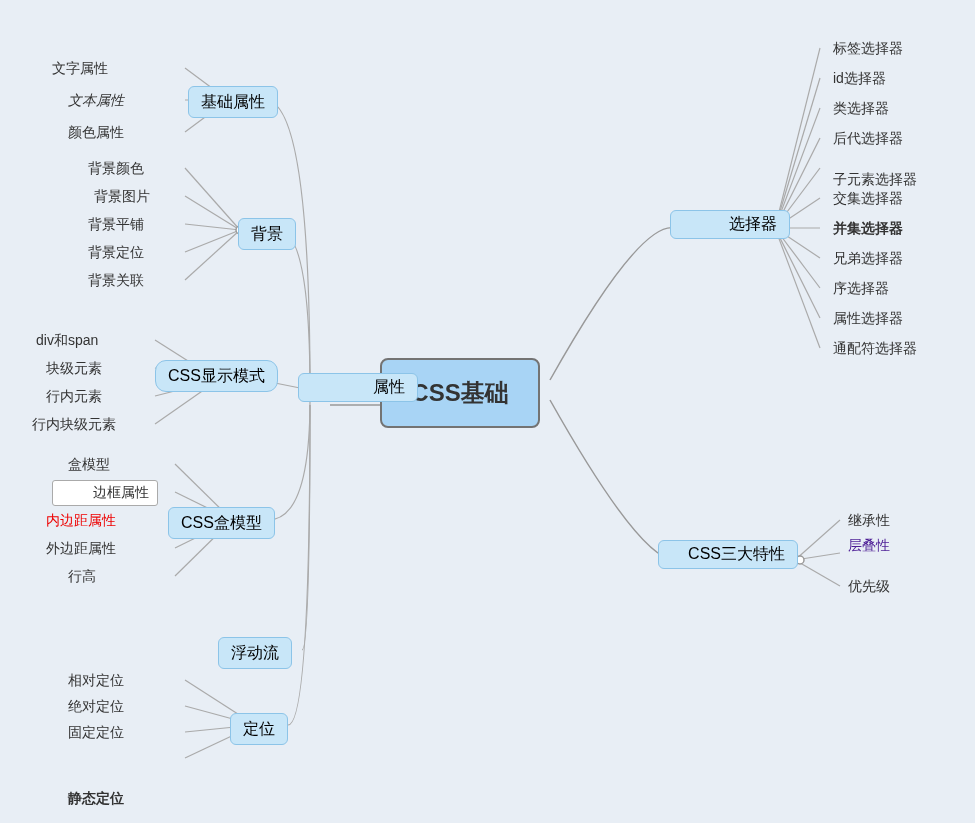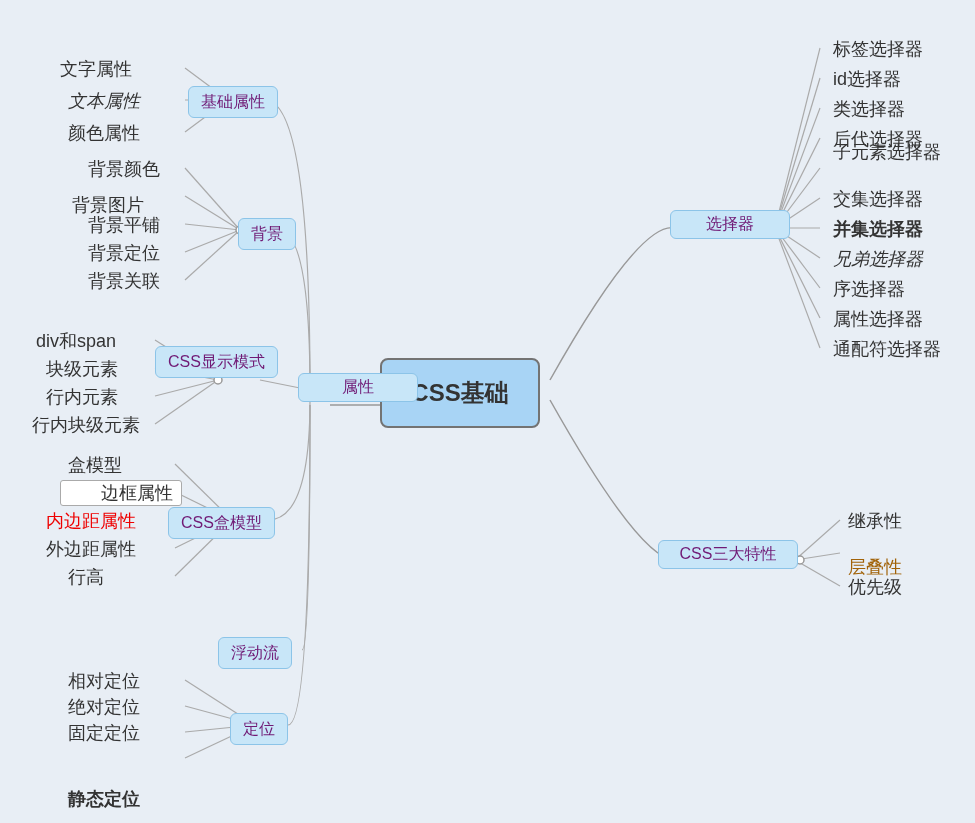--- a/index.html
+++ b/index.html
@@ -32,32 +32,33 @@
       font-weight: bold;
       color: #333;
       width: 160px;
       height: 70px;
     }
     .node-l1 {
       background: #c8e6f8;
       border: 1.5px solid #8cc4e8;
       border-radius: 6px;
       font-size: 16px;
-      color: #701a75;
+      color: #000000;
       white-space: nowrap;
       padding: 4px 12px;
       height: 32px;
+      justify-content: flex-end;
     }
     .node-l1-large {
       width: 120px;
       height: 29px;
       font-size: 16px;
     }
     .node-l2 {
-      font-size: 18px;
+      font-size: 14px;
       color: #333;
       white-space: nowrap;
       padding: 2px 8px;
       height: 26px;
       background: transparent;
       border: none;
       align-items: center;
     }
     .node-l2-box {
       border: 1px solid #aaa;
@@ -153,57 +154,57 @@
 </div>
 
 <div class="node-box node-l1 node-l1-large" style="left:298px; top:373px;">
   <span>属性</span>
 </div>
 
 <div class="node-box node-l1" style="left:188px; top:86px;">
   <span>基础属性</span>
 </div>
 
-<div class="node-box node-l2" style="left:52px; top:56px;">
+<div class="node-box node-l2" style="left:44px; top:56px;">
   <span>文字属性</span>
 </div>
 
 <div class="node-box node-l2" style="left:60px; top:88px;font-style:italic;">
   <span>文本属性</span>
 </div>
 
 <div class="node-box node-l2" style="left:60px; top:120px;">
   <span>颜色属性</span>
 </div>
 
 <div class="node-box node-l1" style="left:238px; top:218px;">
   <span>背景</span>
 </div>
 
 <div class="node-box node-l2" style="left:80px; top:156px;">
   <span>背景颜色</span>
 </div>
 
-<div class="node-box node-l2" style="left:64px; top:184px;margin-top:8px;">
+<div class="node-box node-l2" style="left:86px; top:184px;">
   <span>背景图片</span>
 </div>
 
 <div class="node-box node-l2" style="left:80px; top:212px;">
   <span>背景平铺</span>
 </div>
 
 <div class="node-box node-l2" style="left:80px; top:240px;">
   <span>背景定位</span>
 </div>
 
 <div class="node-box node-l2" style="left:80px; top:268px;">
   <span>背景关联</span>
 </div>
 
-<div class="node-box node-l1" style="left:155px; top:346px;">
+<div class="node-box node-l1" style="left:155px; top:360px;border-radius:11px;">
   <span>CSS显示模式</span>
 </div>
 
 <div class="node-box node-l2" style="left:28px; top:328px;">
   <span>div和span</span>
 </div>
 
 <div class="node-box node-l2" style="left:38px; top:356px;">
   <span>块级元素</span>
 </div>
@@ -217,21 +218,21 @@
 </div>
 
 <div class="node-box node-l1" style="left:168px; top:507px;">
   <span>CSS盒模型</span>
 </div>
 
 <div class="node-box node-l2" style="left:60px; top:452px;">
   <span>盒模型</span>
 </div>
 
-<div class="node-box node-l2 node-l2-box" style="left:60px; top:480px;padding-left:40px;">
+<div class="node-box node-l2 node-l2-box" style="left:52px; top:480px;padding-left:40px;">
   <span>边框属性</span>
 </div>
 
 <div class="node-box node-l2" style="left:38px; top:508px; color:#e00;">
   <span>内边距属性</span>
 </div>
 
 <div class="node-box node-l2" style="left:38px; top:536px;">
   <span>外边距属性</span>
 </div>
@@ -273,47 +274,47 @@
 </div>
 <div class="node-box node-l2" style="left:825px; top:66px;">
   <span>id选择器</span>
 </div>
 <div class="node-box node-l2" style="left:825px; top:96px;">
   <span>类选择器</span>
 </div>
 <div class="node-box node-l2" style="left:825px; top:126px;">
   <span>后代选择器</span>
 </div>
-<div class="node-box node-l2" style="left:825px; top:139px;font-family:Liberation Mono, monospace;">
+<div class="node-box node-l2" style="left:825px; top:167px;font-family:Liberation Mono, monospace;">
   <span>子元素选择器</span>
 </div>
 <div class="node-box node-l2" style="left:825px; top:186px;">
   <span>交集选择器</span>
 </div>
 <div class="node-box node-l2" style="left:825px; top:216px;font-weight:bold;">
   <span>并集选择器</span>
 </div>
-<div class="node-box node-l2" style="left:825px; top:246px;font-style:italic;">
+<div class="node-box node-l2" style="left:825px; top:246px;">
   <span>兄弟选择器</span>
 </div>
 <div class="node-box node-l2" style="left:825px; top:276px;">
   <span>序选择器</span>
 </div>
 <div class="node-box node-l2" style="left:825px; top:306px;">
   <span>属性选择器</span>
 </div>
 <div class="node-box node-l2" style="left:825px; top:336px;">
   <span>通配符选择器</span>
 </div>
 
 <div class="node-box node-l1 node-l1-large" style="left:658px; top:540px; width:140px;">
   <span>CSS三大特性</span>
 </div>
 
 <div class="node-box node-l2" style="left:840px; top:508px;">
   <span>继承性</span>
 </div>
-<div class="node-box node-l2" style="left:840px; top:554px; color:#a16207;">
+<div class="node-box node-l2" style="left:840px; top:533px; color:#4c1d95;">
   <span>层叠性</span>
 </div>
 <div class="node-box node-l2" style="left:840px; top:574px;">
   <span>优先级</span>
 </div>
 
 </body></html>

